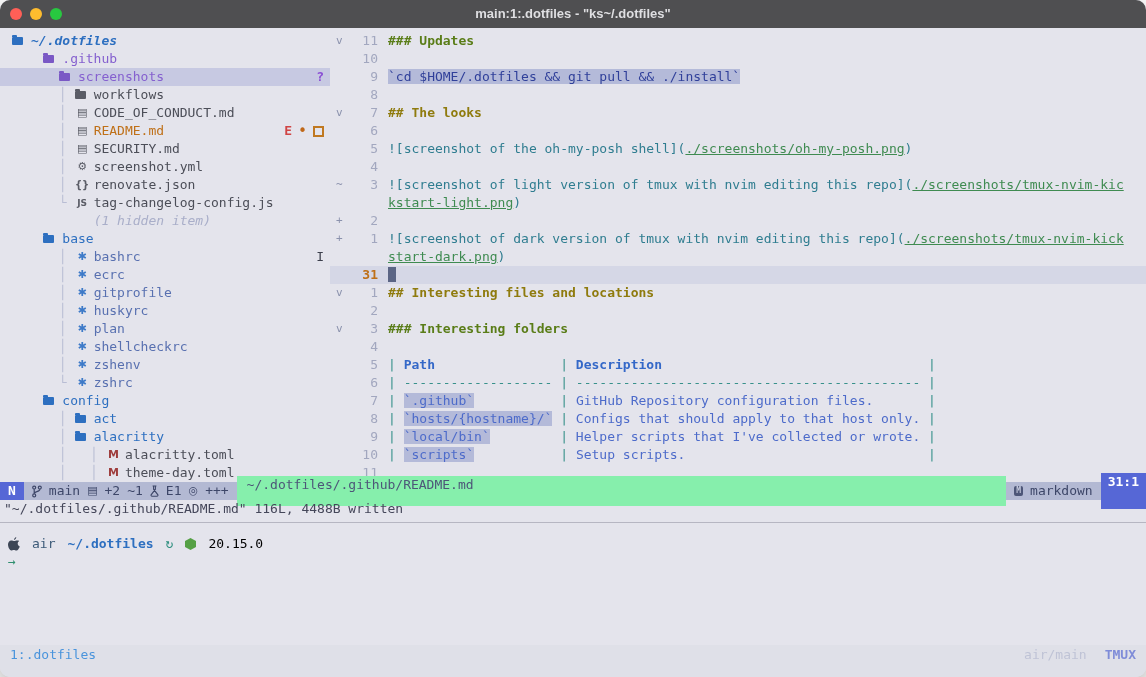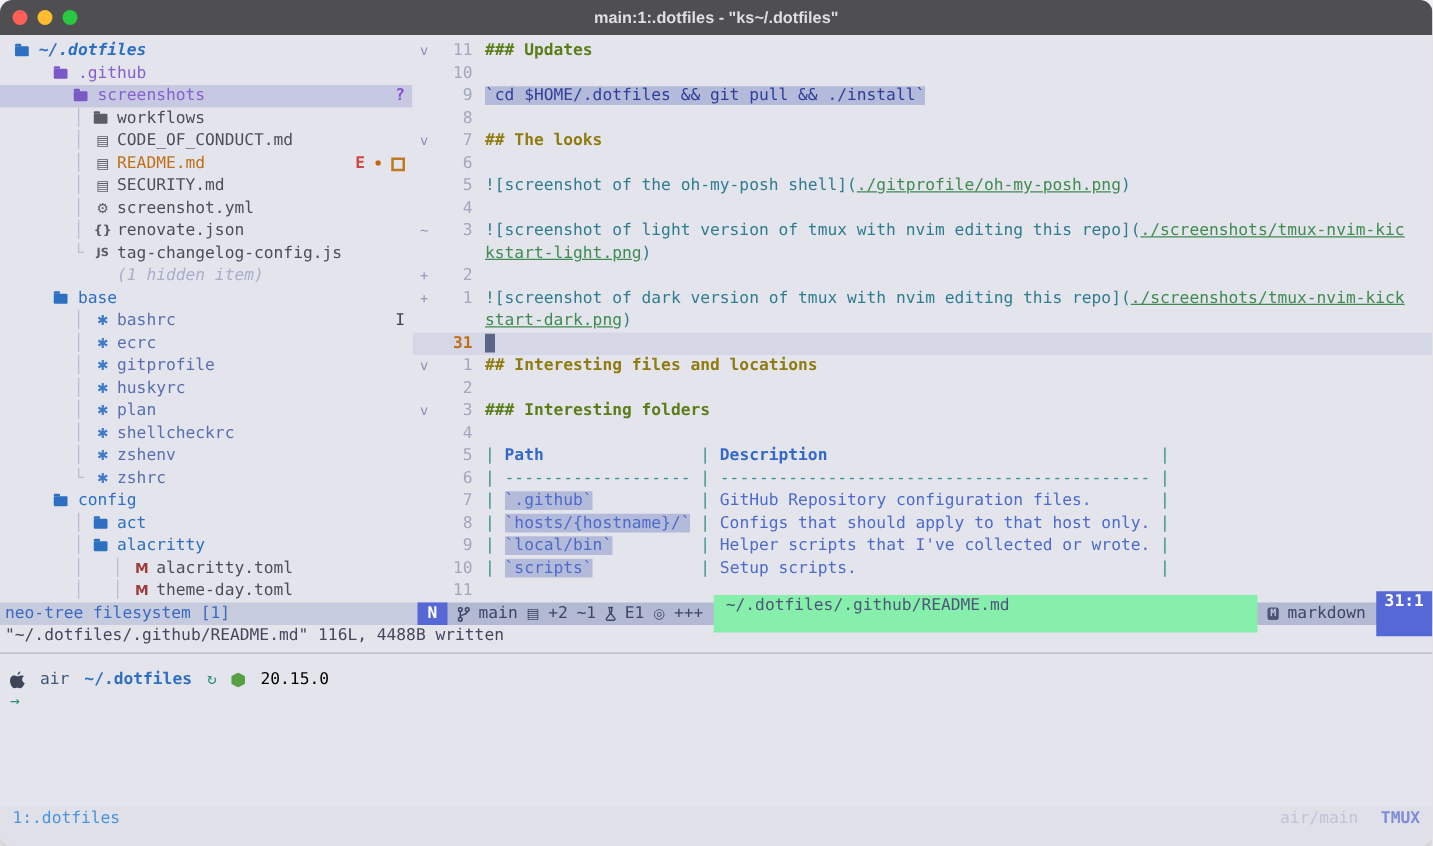--- a/index.html
+++ b/index.html
@@ -142,21 +142,21 @@
           <div class="trow"><span class="tprefix">      │   │ </span><span class="ticon c-toml ic-toml">M</span><span class="t-gray">alacritty.toml</span><span class="tspacer"></span></div>
           <div class="trow"><span class="tprefix">      │   │ </span><span class="ticon c-toml ic-toml">M</span><span class="t-gray">theme-day.toml</span><span class="tspacer"></span></div>
         </div>
       <div class="editor" id="editor">
           <div class="eline"><span class="gmark">v</span><span class="gnum">11</span><span class="lcontent"><span class="s-h3">### Updates</span></span></div>
           <div class="eline"><span class="gmark"></span><span class="gnum">10</span><span class="lcontent"></span></div>
           <div class="eline"><span class="gmark"></span><span class="gnum">9</span><span class="lcontent"><span class="s-code">`cd $HOME/.dotfiles &amp;&amp; git pull &amp;&amp; ./install`</span></span></div>
           <div class="eline"><span class="gmark"></span><span class="gnum">8</span><span class="lcontent"></span></div>
           <div class="eline"><span class="gmark">v</span><span class="gnum">7</span><span class="lcontent"><span class="s-h2">## The looks</span></span></div>
           <div class="eline"><span class="gmark"></span><span class="gnum">6</span><span class="lcontent"></span></div>
-          <div class="eline"><span class="gmark"></span><span class="gnum">5</span><span class="lcontent"><span class="s-link">![screenshot of the oh-my-posh shell](</span><span class="s-url">./gitprofile/oh-my-posh.png</span><span class="s-link">)</span></span></div>
+          <div class="eline"><span class="gmark"></span><span class="gnum">5</span><span class="lcontent"><span class="s-link">![screenshot of the oh-my-posh shell](</span><span class="s-url">./screenshots/oh-my-posh.png</span><span class="s-link">)</span></span></div>
           <div class="eline"><span class="gmark"></span><span class="gnum">4</span><span class="lcontent"></span></div>
           <div class="eline"><span class="gmark">~</span><span class="gnum">3</span><span class="lcontent"><span class="s-link">![screenshot of light version of tmux with nvim editing this repo](</span><span class="s-url">./screenshots/tmux-nvim-kic</span></span></div>
           <div class="eline"><span class="gmark"></span><span class="gnum"></span><span class="lcontent"><span class="s-url">kstart-light.png</span><span class="s-link">)</span></span></div>
           <div class="eline"><span class="gmark">+</span><span class="gnum">2</span><span class="lcontent"></span></div>
           <div class="eline"><span class="gmark">+</span><span class="gnum">1</span><span class="lcontent"><span class="s-link">![screenshot of dark version of tmux with nvim editing this repo](</span><span class="s-url">./screenshots/tmux-nvim-kick</span></span></div>
           <div class="eline"><span class="gmark"></span><span class="gnum"></span><span class="lcontent"><span class="s-url">start-dark.png</span><span class="s-link">)</span></span></div>
           <div class="eline cursorline"><span class="gmark"></span><span class="gnum cur">31</span><span class="lcontent"><span class="cursor"></span></span></div>
           <div class="eline"><span class="gmark">v</span><span class="gnum">1</span><span class="lcontent"><span class="s-h2">## Interesting files and locations</span></span></div>
           <div class="eline"><span class="gmark"></span><span class="gnum">2</span><span class="lcontent"></span></div>
           <div class="eline"><span class="gmark">v</span><span class="gnum">3</span><span class="lcontent"><span class="s-h3">### Interesting folders</span></span></div>
@@ -165,21 +165,20 @@
           <div class="eline"><span class="gmark"></span><span class="gnum">6</span><span class="lcontent"><span class="s-pipe">| </span><span class="s-dash">-------------------</span><span class="s-pipe"> | </span><span class="s-dash">--------------------------------------------</span><span class="s-pipe"> |</span></span></div>
           <div class="eline"><span class="gmark"></span><span class="gnum">7</span><span class="lcontent"><span class="s-pipe">| </span><span class="s-tcode">`.github`</span><span class="s-plain">          </span><span class="s-pipe"> | </span><span class="s-td">GitHub Repository configuration files.</span><span class="s-plain">      </span><span class="s-pipe"> |</span></span></div>
           <div class="eline"><span class="gmark"></span><span class="gnum">8</span><span class="lcontent"><span class="s-pipe">| </span><span class="s-tcode">`hosts/{hostname}/`</span><span class="s-pipe"> | </span><span class="s-td">Configs that should apply to that host only.</span><span class="s-pipe"> |</span></span></div>
           <div class="eline"><span class="gmark"></span><span class="gnum">9</span><span class="lcontent"><span class="s-pipe">| </span><span class="s-tcode">`local/bin`</span><span class="s-plain">        </span><span class="s-pipe"> | </span><span class="s-td">Helper scripts that I've collected or wrote.</span><span class="s-pipe"> |</span></span></div>
           <div class="eline"><span class="gmark"></span><span class="gnum">10</span><span class="lcontent"><span class="s-pipe">| </span><span class="s-tcode">`scripts`</span><span class="s-plain">          </span><span class="s-pipe"> | </span><span class="s-td">Setup scripts.</span><span class="s-plain">                              </span><span class="s-pipe"> |</span></span></div>
           <div class="eline"><span class="gmark"></span><span class="gnum">11</span><span class="lcontent"></span></div>
         </div>
     </div>
 
     <div class="status-row">
-      <div class="neotree-bar">neo-tree filesystem [1]</div>
       <div class="vim-status">
         <span class="mode">N</span>
         <span class="vs-seg">
           <svg width="10" height="13" viewBox="0 0 10 13">
               <circle cx="2.2" cy="2.6" r="1.5" fill="none" stroke="#3d4668" stroke-width="1.2"></circle>
               <circle cx="2.2" cy="10.4" r="1.5" fill="none" stroke="#3d4668" stroke-width="1.2"></circle>
               <circle cx="7.8" cy="2.6" r="1.5" fill="none" stroke="#3d4668" stroke-width="1.2"></circle>
               <path d="M2.2 4.2 V8.8 M7.8 4.2 C7.8 7.4 2.2 6 2.2 8.8" fill="none" stroke="#3d4668" stroke-width="1.2"></path>
             </svg>
           <span>main</span>

